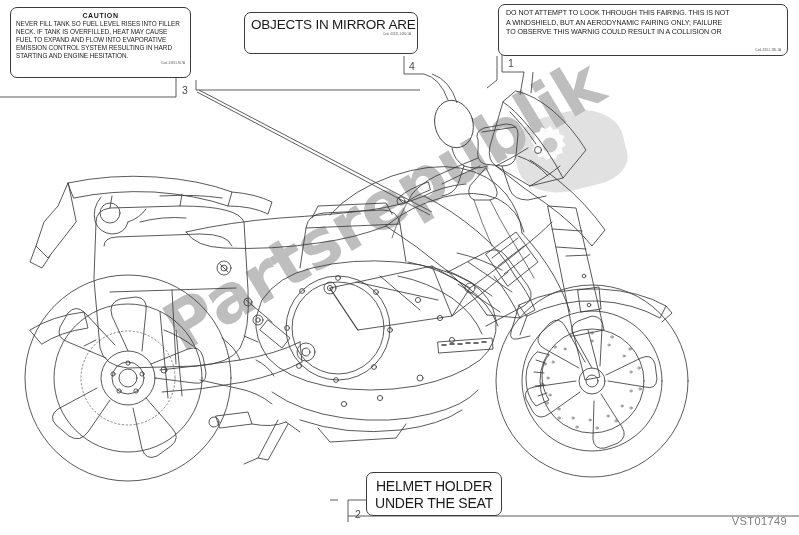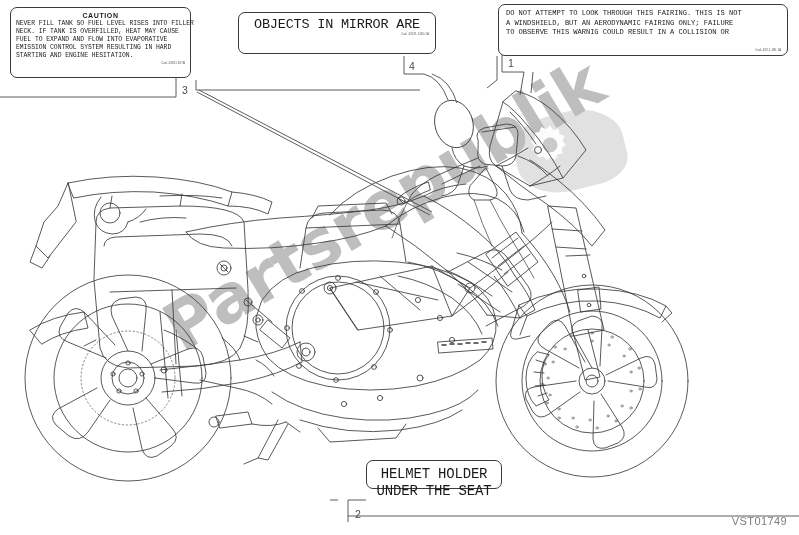--- a/index.html
+++ b/index.html
@@ -61,21 +61,21 @@
     text-align:center;
     color:#1a1a1a;
   }
   .lbl-title{
     font-weight:bold;
     letter-spacing:.6px;
   }
   .lbl-line{
     display:block;
     white-space:nowrap;
-    font-family:Liberation Mono, monospace;
+    font-family:Liberation Sans, sans-serif;
   }
   .code{
     font-size:2.6px;
     color:#555;
     letter-spacing:.1px;
     text-align:right;
     display:block;
   }
 
   
@@ -87,21 +87,21 @@
   #label-caution .body{
     text-align:left;
     font-size:6.4px;
     line-height:8.1px;
     letter-spacing:-.05px;
   }
   #label-caution .code{font-size:2.9px;margin-top:1px;}
 
   
   #label-mirror{
-    left:238px;top:12px;width:198px;height:42px;
+    left:244px;top:12px;width:174px;height:42px;
     padding:4px 6px 18px 6px;
   }
   #label-mirror .lbl-line{
     font-size:13.5px;line-height:15px;letter-spacing:-.2px;
   }
   #label-mirror .code{font-size:2.9px;margin-top:0px;}
 
   
   #label-fairing{
     left:498px;top:4px;width:290px;height:52px;
@@ -113,21 +113,21 @@
     line-height:9.6px;
     letter-spacing:-.05px;
   }
   #label-fairing .codewrap{
     position:absolute;right:6px;bottom:3px;
     font-size:3.1px;color:#555;
   }
 
   
   #label-helmet{
-    left:366px;top:460px;width:136px;height:29px;
+    left:366px;top:472px;width:136px;height:44px;
     padding:5px 6px 2px 6px;
   }
   #label-helmet .lbl-line{
     font-size:14px;line-height:16.5px;letter-spacing:-.2px;
   }
 
   
   .callout-num{
     position:absolute;
     font-size:10.5px;

